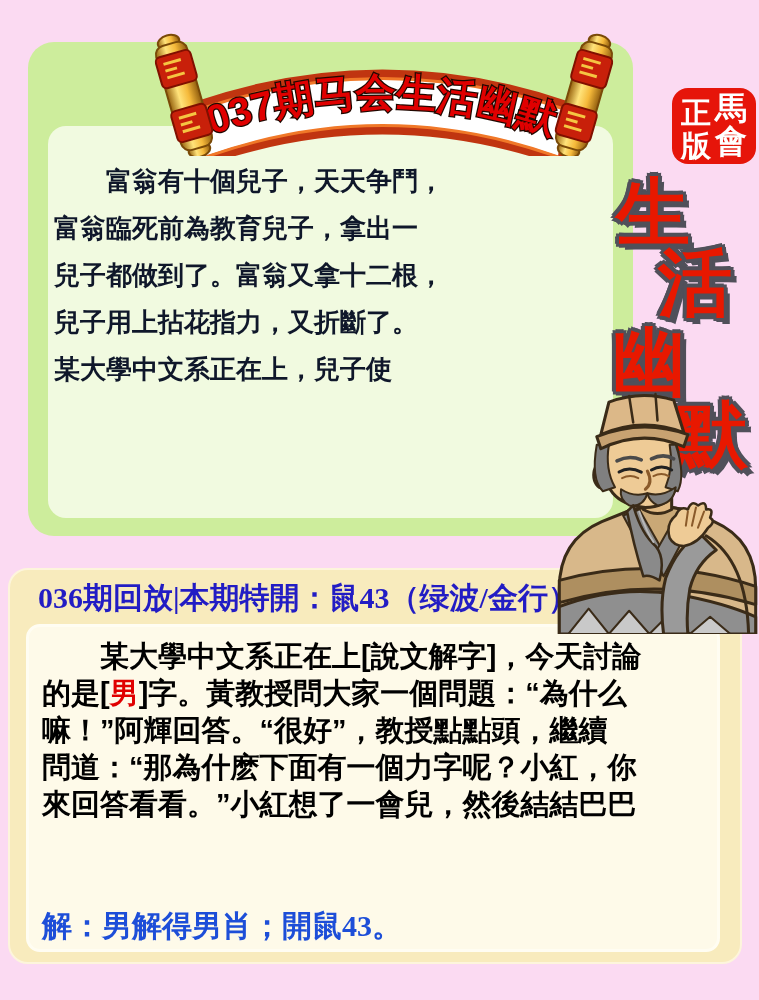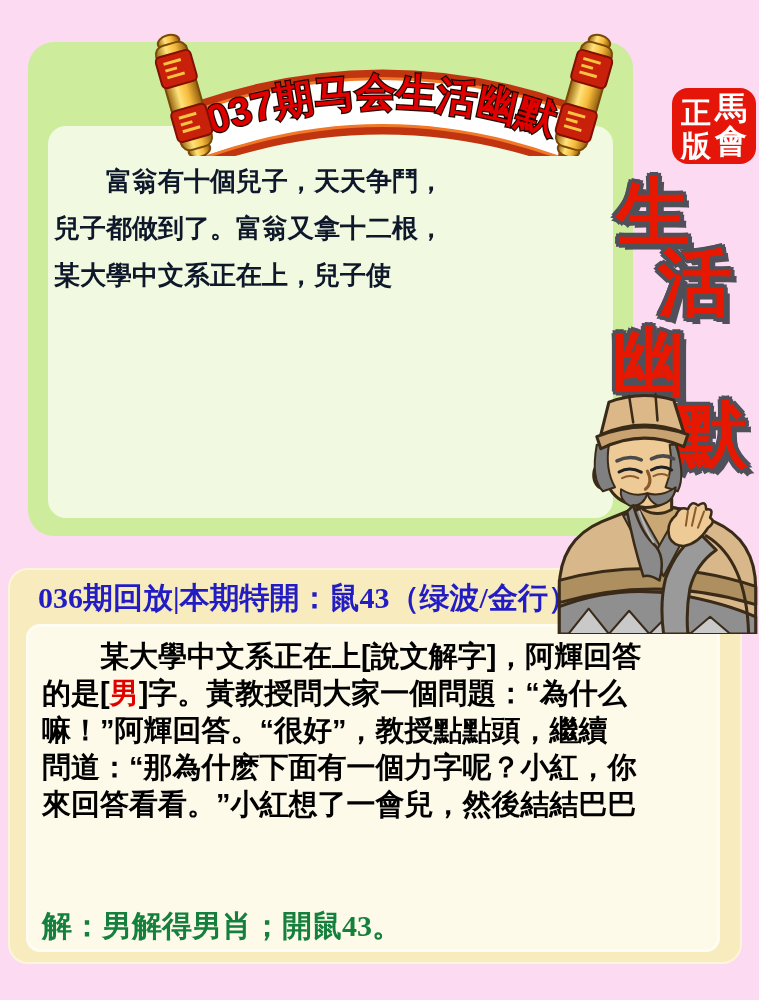--- a/index.html
+++ b/index.html
@@ -72,31 +72,33 @@
     box-sizing:border-box;z-index:5;
   }
   .joke{
     left:42px;top:638px;width:670px;z-index:6;
     color:#000;font-weight:bold;font-size:29px;line-height:37px;
   }
   .jline{white-space:nowrap;}
   .answer{
     left:42px;top:906px;z-index:6;
     font-family:"Liberation Serif", serif;font-weight:bold;font-size:30px;
-    color:#15803d;white-space:nowrap;
+    color:#1d4ed8;white-space:nowrap;
   }
 </style>
 </head>
 <body>
 
 <div class="abs green-card"></div>
 <div class="abs green-inner"></div>
 <div class="abs story">
     <div class="sline">　　富翁有十個兒子，天天争鬥，</div>
+    <div class="sline">富翁臨死前為教育兒子，拿出一</div>
     <div class="sline">兒子都做到了。富翁又拿十二根，</div>
+    <div class="sline">兒子用上拈花指力，又折斷了。</div>
     <div class="sline">某大學中文系正在上，兒子使</div>
   </div>
 
 <svg class="abs scroll" width="482" height="126" viewBox="0 0 482 126">
   <defs>
     <linearGradient id="goldv" x1="0" y1="0" x2="1" y2="0">
       <stop offset="0" stop-color="#96620E"></stop>
       <stop offset="0.35" stop-color="#FFE37A"></stop>
       <stop offset="0.65" stop-color="#F5B93A"></stop>
       <stop offset="1" stop-color="#8F5C0E"></stop>
@@ -196,19 +198,19 @@
 
     <path d="M112,150 Q108,136 118,128 Q122,118 130,122 Q134,112 140,118 Q148,112 148,122 Q156,120 152,130 Q158,134 150,140 Q140,156 126,158 Q116,158 112,150 Z" fill="#EECB96" stroke-width="2.5"></path>
     <path d="M130,124 L128,138 M138,120 L134,138 M146,124 L140,140" fill="none" stroke-width="2" stroke="#8A5A2A"></path>
   </g>
 </svg>
 
 <div class="abs gold-card"></div>
 <div class="abs gold-header">036期回放|本期特開：鼠43（绿波/金行）</div>
 <div class="abs gold-inner"></div>
 <div class="abs joke">
-    <div class="jline"><span>　　某大學中文系正在上[說文解字]，阿輝回答</span></div>
+    <div class="jline"><span>　　某大學中文系正在上[說文解字]，今天討論</span></div>
     <div class="jline"><span>的是[</span><span style="color: rgb(224, 0, 0);">男</span><span>]字。黃教授問大家一個問題：“為什么</span></div>
     <div class="jline"><span>嘛！”阿輝回答。“很好”，教授點點頭，繼續</span></div>
     <div class="jline"><span>問道：“那為什麽下面有一個力字呢？小紅，你</span></div>
     <div class="jline"><span>來回答看看。”小紅想了一會兒，然後結結巴巴</span></div>
   </div>
 <div class="abs answer">解：男解得男肖；開鼠43。</div>
 
 </body></html>

